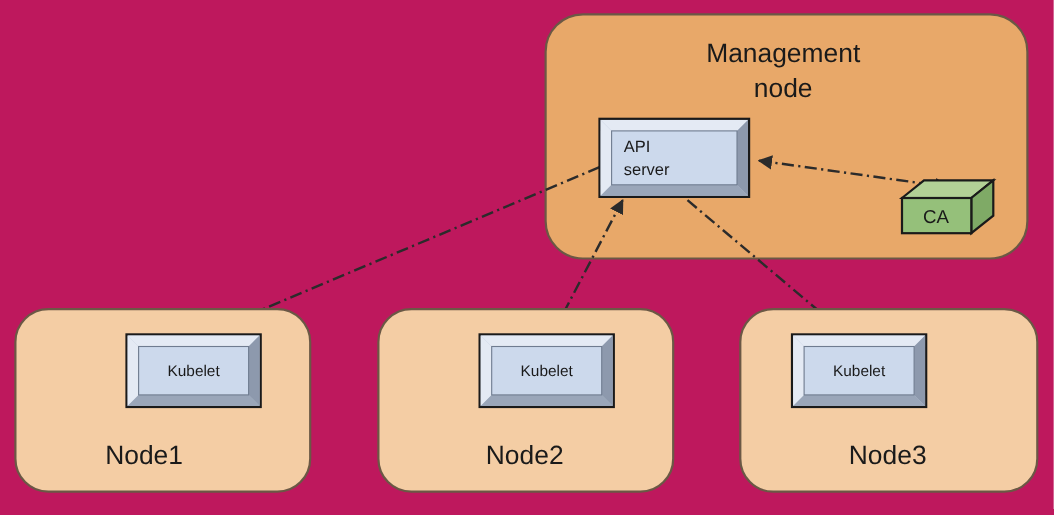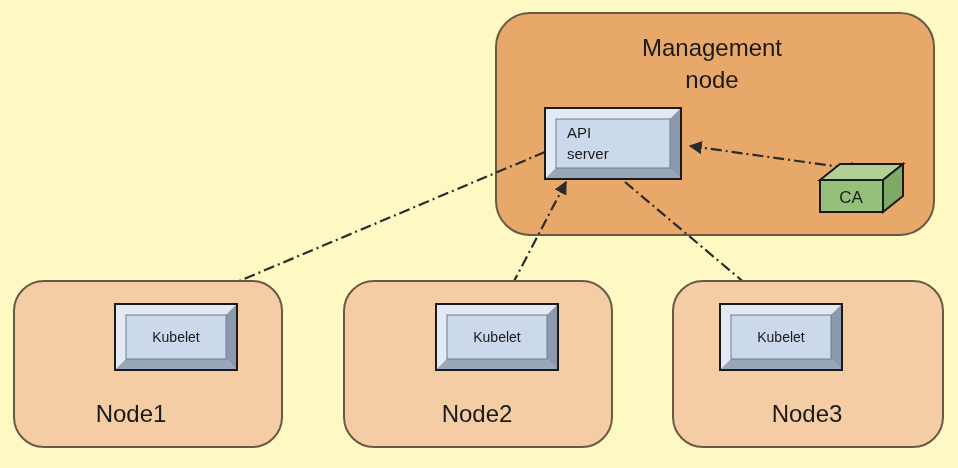--- a/index.html
+++ b/index.html
@@ -4,21 +4,21 @@
 <style>
   html, body {
     margin: 0;
     padding: 0;
     background: #ffffff;
   }
   #canvas {
     position: relative;
     width: 958px;
     height: 468px;
-    background: #fef9c3;
+    background: #be185d;
     overflow: hidden;
     font-family: "Liberation Sans", sans-serif;
   }
   svg#diagram {
     position: absolute;
     left: 0;
     top: 0;
     width: 958px;
     height: 468px;
   }

